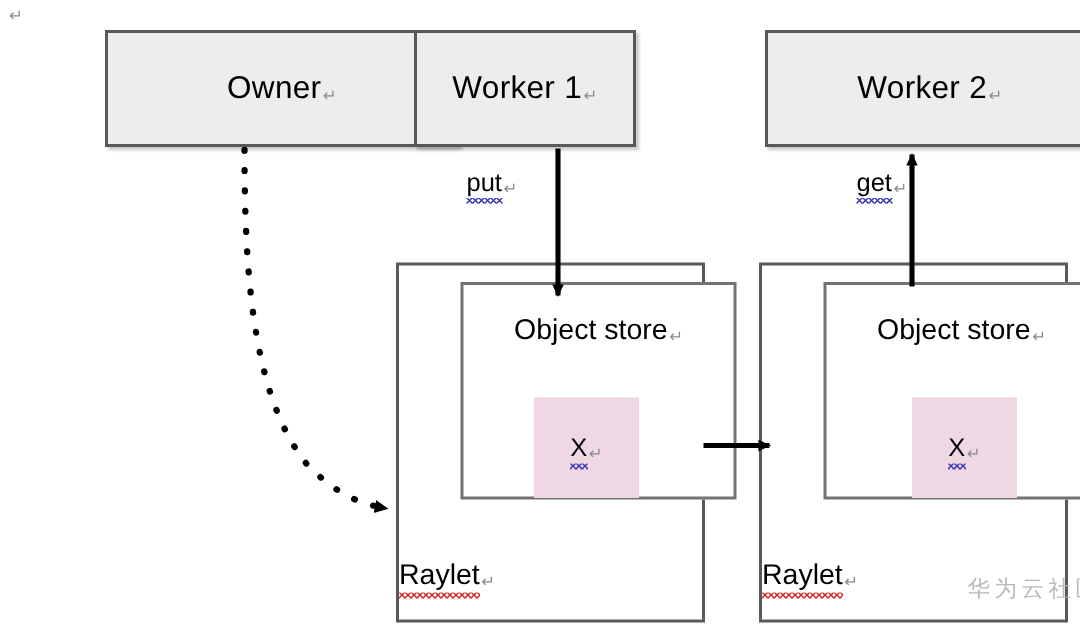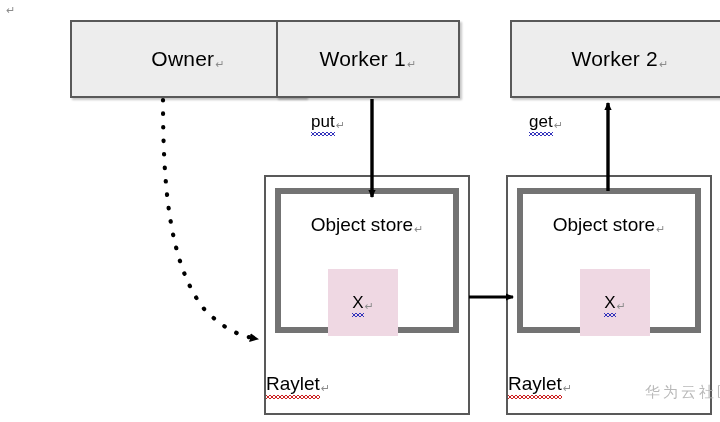--- a/index.html
+++ b/index.html
@@ -43,22 +43,23 @@
   }
   .raylet-box {
     position: absolute;
     box-sizing: border-box;
     border: 2px solid #595959;
     background: #ffffff;
   }
   .store-box {
     position: absolute;
     box-sizing: border-box;
-    border: 6px solid #737373;
-    background: #ffffff;
+    border: 2px solid #737373;
+    background: #ffffff;
+    margin-left: 32px;
   }
   .store-title {
     position: absolute;
     left: 0;
     right: 0;
     top: 20px;
     text-align: center;
     font-size: 19px;
     color: #000000;
     white-space: nowrap;
@@ -147,21 +148,21 @@
 <body>
 
 <div id="canvas">
 
   <span class="pilcrow-corner">↵</span>
 
   <div class="node-box" style="left:55px; top:20px; width:236px; height:78px;margin-left:15px;">
     <span class="node-label"><span>Owner</span><span class="pilcrow">↵</span></span>
   </div>
 
-  <div class="node-box" style="left:276px; top:20px; width:184px; height:78px;">
+  <div class="node-box" style="left:276px; top:20px; width:148px; height:78px;">
     <span class="node-label"><span>Worker 1</span><span class="pilcrow">↵</span></span>
   </div>
 
   <div class="node-box" style="left:510px; top:20px; width:220px; height:78px;">
     <span class="node-label"><span>Worker 2</span><span class="pilcrow">↵</span></span>
   </div>
 
   <div class="raylet-box" style="left:264px; top:175px; width:206px; height:240px;">
     <div class="raylet-title" style="bottom:18px;"><span class="sq sq-red">Raylet</span><span class="pilcrow">↵</span></div>
   </div>
@@ -196,18 +197,18 @@
 
     <line x1="608" y1="191" x2="608" y2="103" stroke="#000000" stroke-width="3.4" marker-end="url(#ah)"></line>
 
     <line x1="469" y1="297" x2="513" y2="297" stroke="#000000" stroke-width="3.2" marker-end="url(#ah)"></line>
 
     <path d="M163,100 C163,180 168,265 205,310 C225,330 240,336 258,339" fill="none" stroke="#000000" stroke-width="4.2" stroke-linecap="round" stroke-dasharray="0.5 13" marker-end="url(#ah-dot)"></path>
   </svg>
 
   <div class="edge-label" style="left:311px; top:112px;"><span class="sq sq-blue">put</span><span class="pilcrow">↵</span></div>
 
-  <div class="edge-label" style="left:529px; top:112px;text-align:center;"><span class="sq sq-blue">get</span><span class="pilcrow">↵</span></div>
+  <div class="edge-label" style="left:571px; top:112px;text-align:center;"><span class="sq sq-blue">get</span><span class="pilcrow">↵</span></div>
 
 
   <div class="watermark" style="left:645px; top:383px;">华为云社区</div>
 
 </div>
 
 </body></html>

